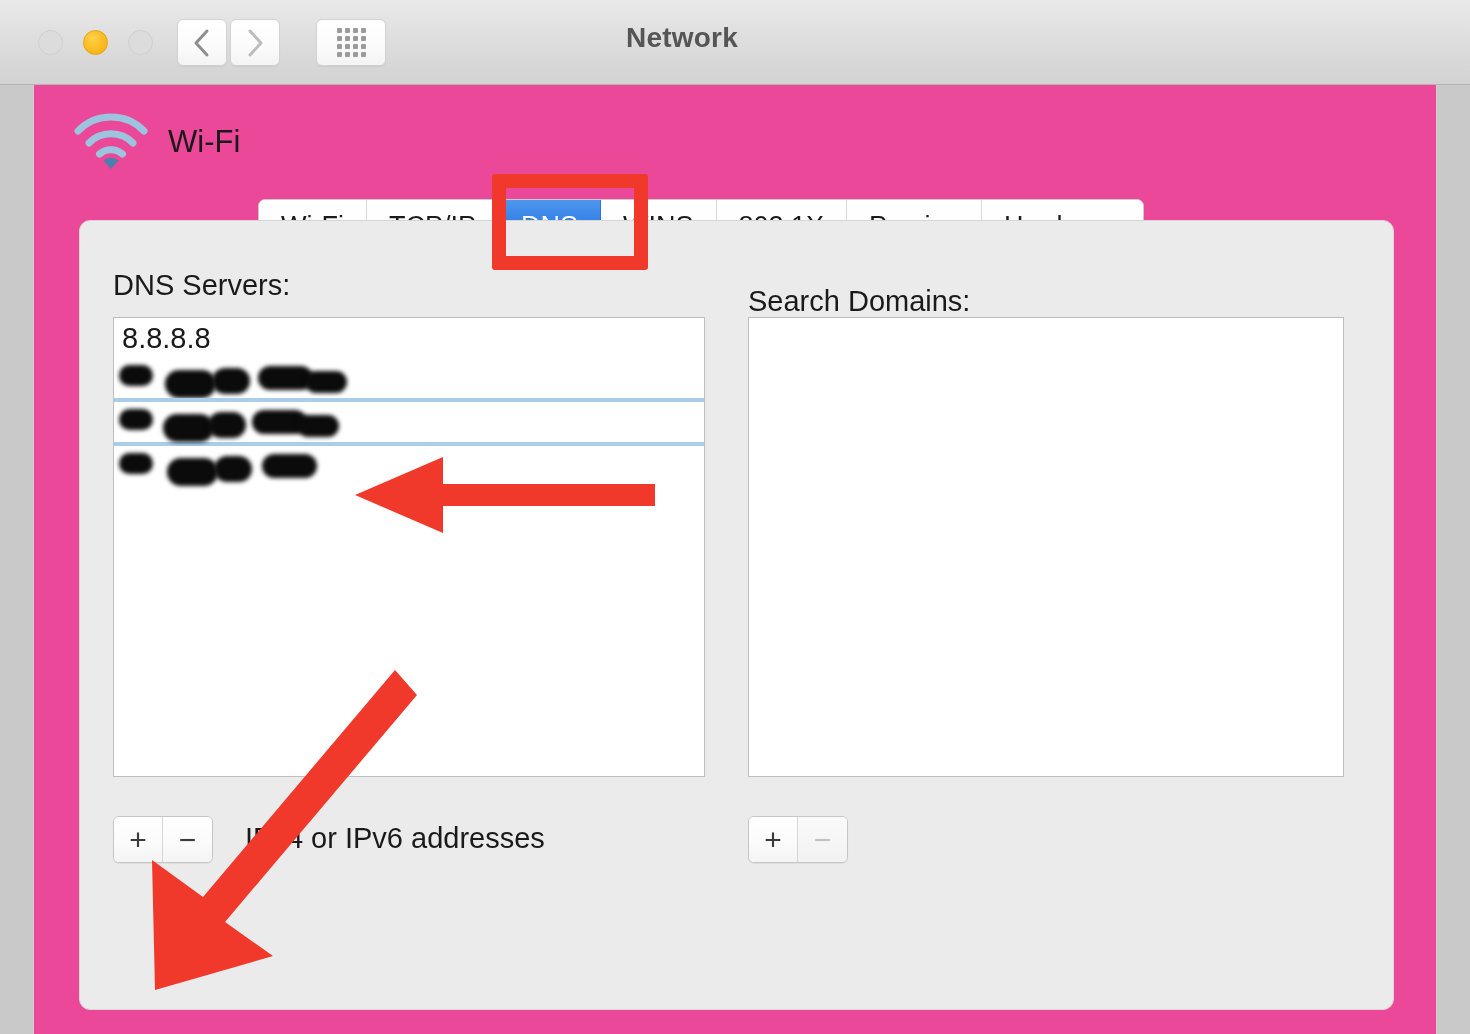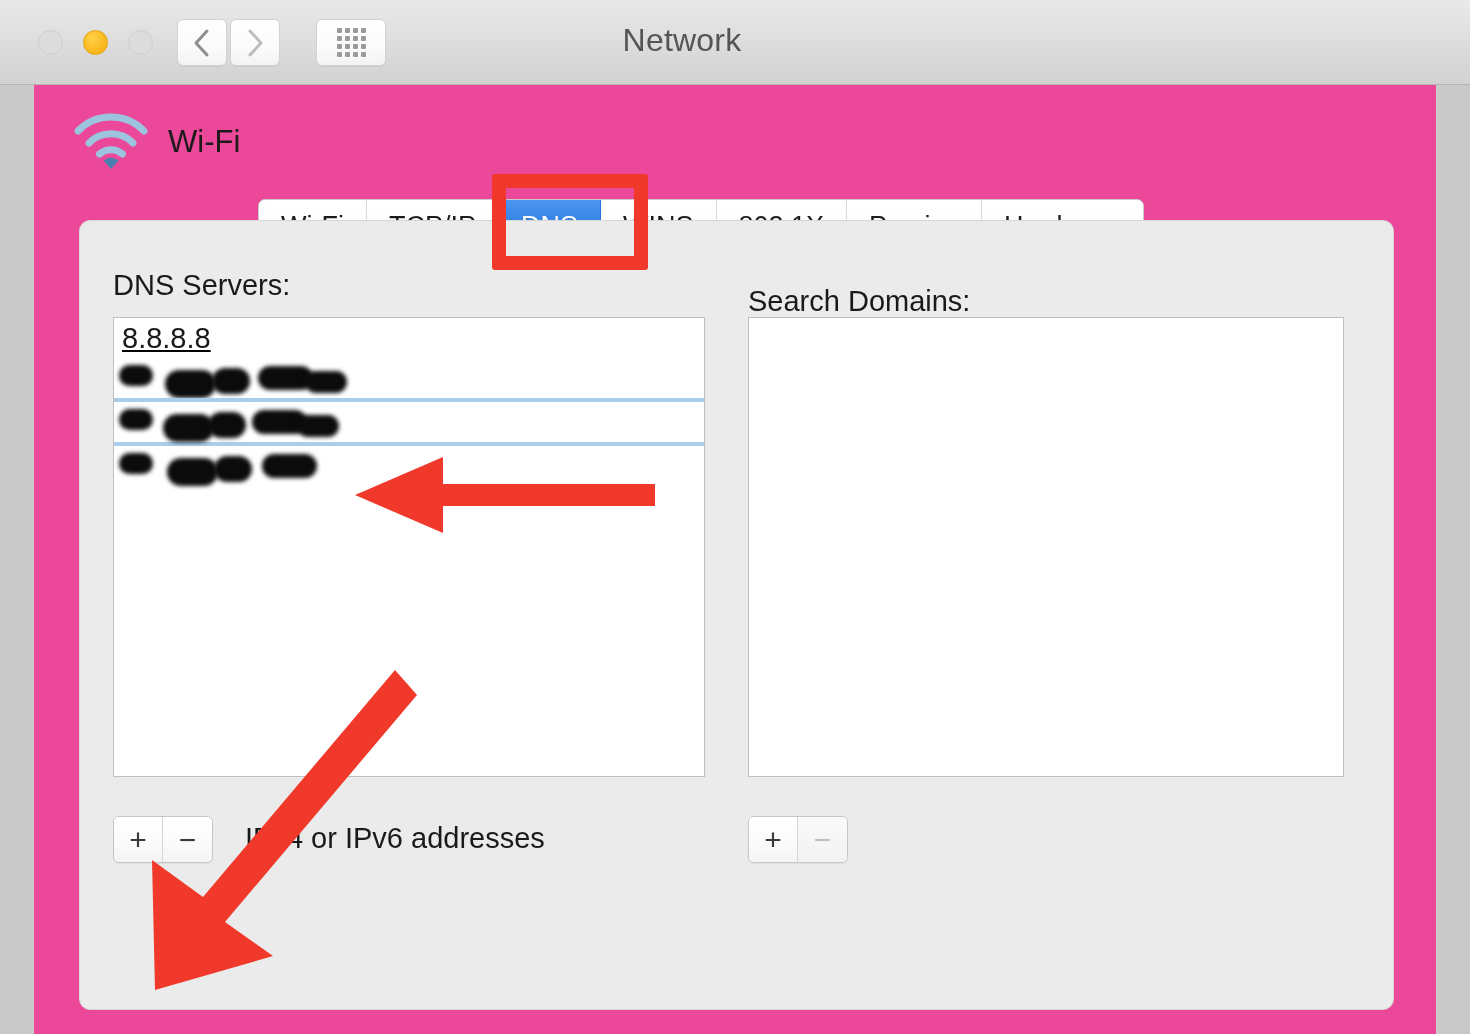--- a/index.html
+++ b/index.html
@@ -97,23 +97,23 @@
     width: 5px; height: 5px;
     background: #9a9a9a;
     border-radius: 1px;
   }
 
   .window-title {
     position: absolute;
     left: 0; top: 22px;
     width: 1364px;
     text-align: center;
-    font-size: 32px;
+    font-size: 28px;
     color: #555555;
-    font-weight: 400;
+    font-weight: 700;
     letter-spacing: 0.2px;
   }
 
   .search-field {
     position: absolute;
     right: 38px; top: 19px;
     width: 350px; height: 48px;
     background: #fbfbfb;
     border: 1px solid #d8d8d8;
     border-radius: 6px;
@@ -349,21 +349,21 @@
       <div class="tab">WINS</div>
       <div class="tab">802.1X</div>
       <div class="tab">Proxies</div>
       <div class="tab">Hardware</div>
     </div>
 
     <div class="inner-frame">
 
       <div class="col-label" style="left:33px; top:48px;">DNS Servers:</div>
 
-      <div class="listbox" id="dns-list" style="left:33px; top:96px; width:592px; height:460px;text-decoration:underline;">
+      <div class="listbox" id="dns-list" style="left:33px; top:96px; width:592px; height:460px;">
           <div class="list-row">
             <span>8.8.8.8</span>
           </div>
           <div class="list-row">
             <span class="redacted" style="width: 232px; height: 30px;">
               <span class="blob" style="width: 34px; height: 21px; left: -3px; top: 2px;"></span>
               <span class="blob" style="width: 51px; height: 28px; left: 43px; top: 7px;"></span>
               <span class="blob" style="width: 38px; height: 26px; left: 90px; top: 5px;"></span>
               <span class="blob" style="width: 55px; height: 24px; left: 136px; top: 3px;"></span>
               <span class="blob" style="width: 42px; height: 22px; left: 183px; top: 8px;"></span>

